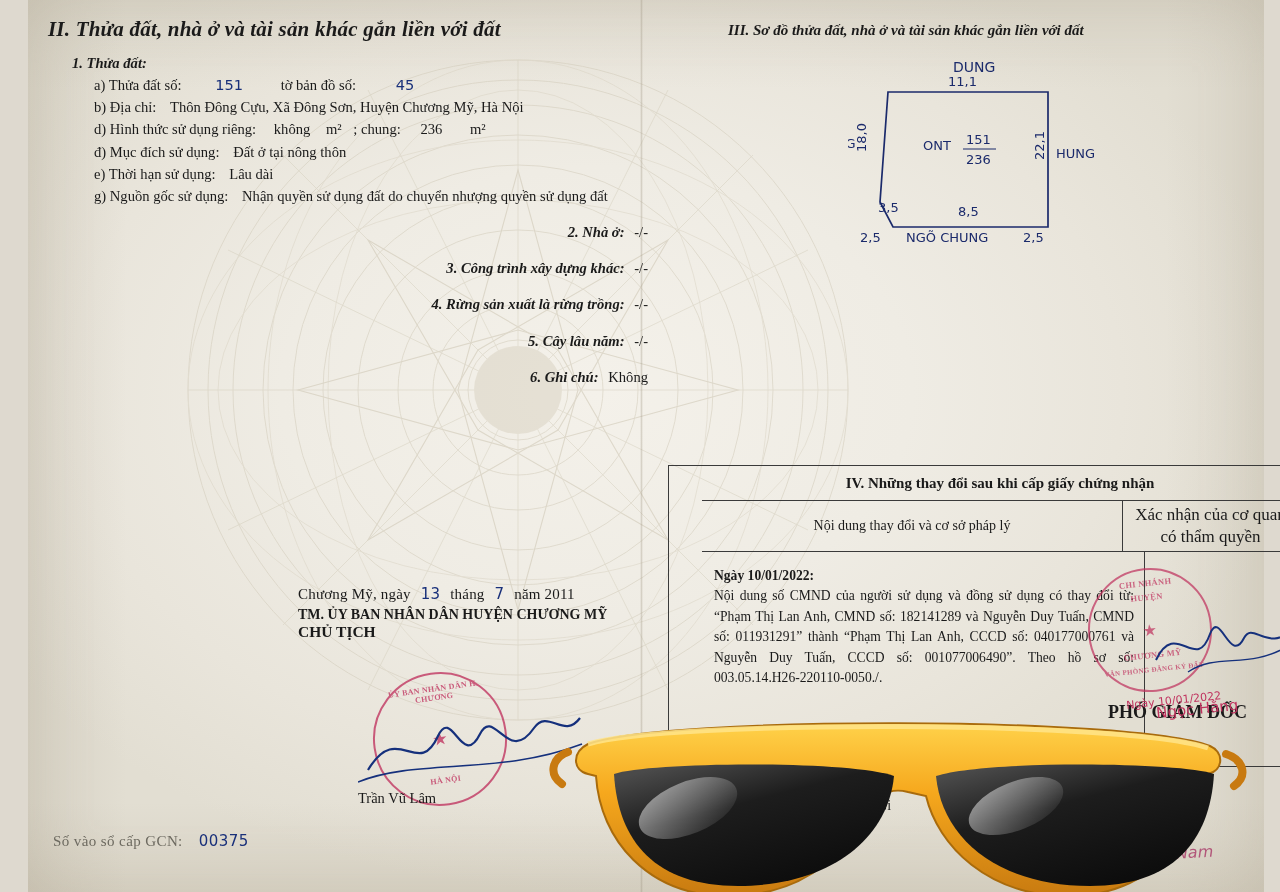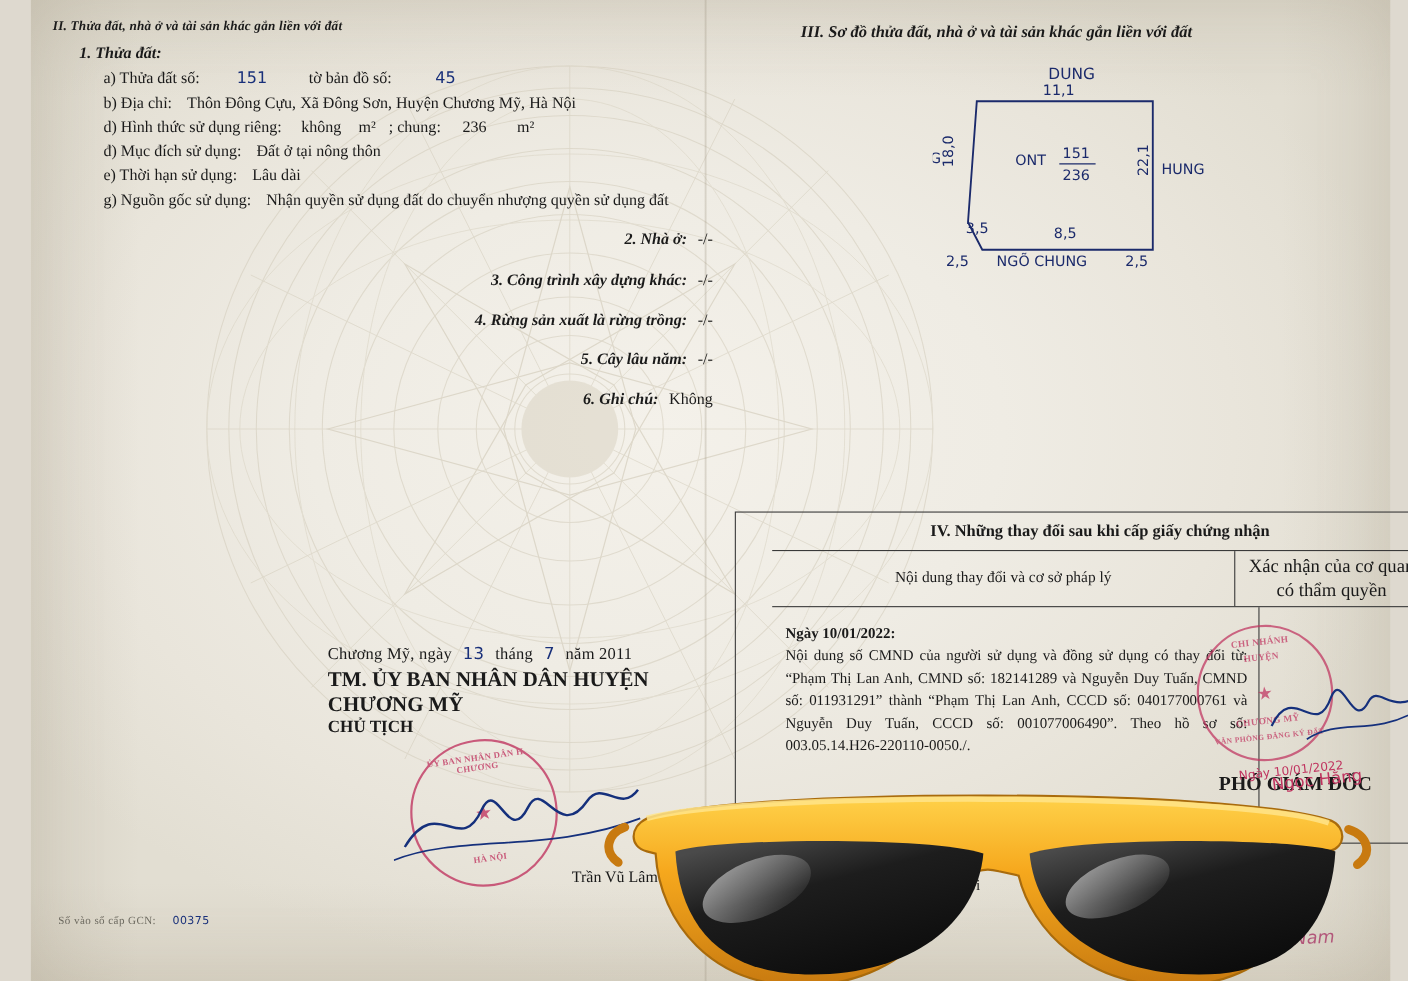--- a/index.html
+++ b/index.html
@@ -30,21 +30,21 @@
     position:absolute;left:612px;top:0;width:3px;height:892px;
     background:linear-gradient(90deg, rgba(150,140,120,.00), rgba(150,140,120,.30), rgba(150,140,120,.00));
   }
   
   #rosette{
     position:absolute;left:140px;top:20px;width:700px;height:740px;
     opacity:.5;pointer-events:none;
   }
   
   #leftcol{position:absolute;left:20px;top:14px;width:600px;font-size:14.6px;line-height:1.52;}
-  .sec-head{font-weight:700;font-style:italic;font-size:12px;letter-spacing:.2px;}
+  .sec-head{font-weight:700;font-style:italic;font-size:21px;letter-spacing:.2px;}
   .sub-head{font-weight:700;font-style:italic;margin-left:24px;}
   .row{margin-left:46px;white-space:nowrap;}
   .val{display:inline-block;}
   .item{margin-left:24px;font-weight:700;font-style:italic;margin-top:2px;text-align:right;}
   .item .plain{font-weight:400;font-style:normal;}
   
   #rightcol{position:absolute;left:660px;top:22px;width:600px;}
   #sec3-title{font-weight:700;font-style:italic;font-size:15px;text-align:left;padding-left:40px;}
   #plotwrap{position:absolute;left:180px;top:40px;width:360px;height:200px;}
   .hand{font-family:"DejaVu Sans", sans-serif;font-size:13px;color:#1b2a6b;}
@@ -62,24 +62,24 @@
   #sec4 .t-sub{display:flex;height:50px;border-bottom:1.2px solid #3a3a3a;}
   #sec4 .t-sub .c1{flex:0 0 420px;border-right:1.2px solid #3a3a3a;display:flex;align-items:center;justify-content:center;text-align:center;font-size:14px;}
   #sec4 .t-sub .c2{flex:1;display:flex;align-items:center;justify-content:center;text-align:center;font-size:17px;line-height:1.3;}
   #sec4 .t-body{display:flex;height:214px;}
   #sec4 .t-body .c1{flex:0 0 420px;border-right:1.2px solid #3a3a3a;padding:14px 10px 0 12px;font-size:13.6px;line-height:1.5;}
   #sec4 .t-body .c2{flex:1;position:relative;}
   .note-date{font-weight:700;}
   
   #signblock{position:absolute;left:270px;top:585px;width:360px;text-align:left;font-size:15px;}
   #signblock .l1{letter-spacing:.2px;}
-  #signblock .l2{font-weight:700;font-size:19px;margin-top:4px;}
+  #signblock .l2{font-weight:700;font-size:14px;margin-top:4px;}
   #signblock .l3{font-weight:700;font-size:15.5px;}
-  #signer{position:absolute;left:330px;top:790px;width:240px;text-align:right;font-size:14.5px;}
-  #serial{position:absolute;left:25px;top:832px;font-size:10px;letter-spacing:.4px;}
+  #signer{position:absolute;left:330px;top:790px;width:240px;text-align:left;font-size:14.5px;}
+  #serial{position:absolute;left:25px;top:832px;font-size:15px;letter-spacing:.4px;}
   .hw{font-family:"DejaVu Sans", sans-serif;color:#19307a;}
   
   .stamp{position:absolute;border:2px solid #c0335f;border-radius:50%;color:#c0335f;}
   #stamp-left{left:345px;top:672px;width:130px;height:130px;opacity:.78;transform:rotate(-8deg);}
   #stamp-right{left:1060px;top:568px;width:120px;height:120px;opacity:.72;transform:rotate(-6deg);}
   .stamp-txt{position:absolute;width:100%;text-align:center;font-size:8.5px;font-weight:700;letter-spacing:.3px;}
   #pgd{position:absolute;left:1080px;top:702px;font-size:18px;font-weight:700;}
   #pgd-name{position:absolute;left:1128px;top:700px;font-size:15px;font-family:"DejaVu Sans",sans-serif;color:#c0335f;transform:rotate(-6deg);}
   #sig-right{position:absolute;left:1120px;top:612px;width:160px;height:70px;}
   #sig-left{position:absolute;left:330px;top:700px;width:230px;height:90px;}

